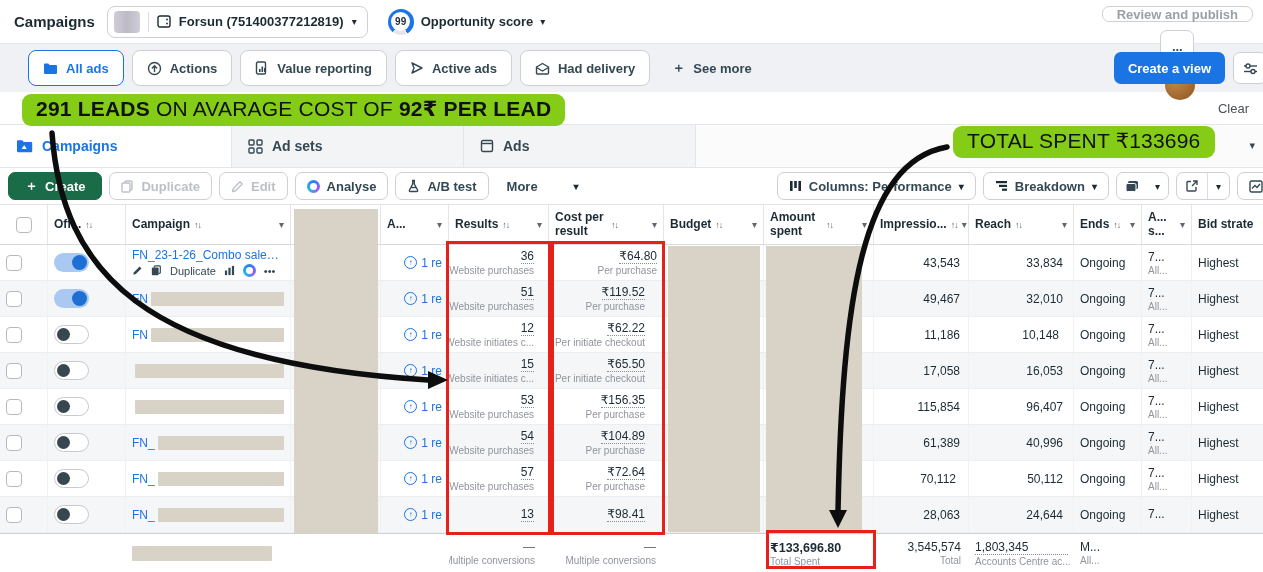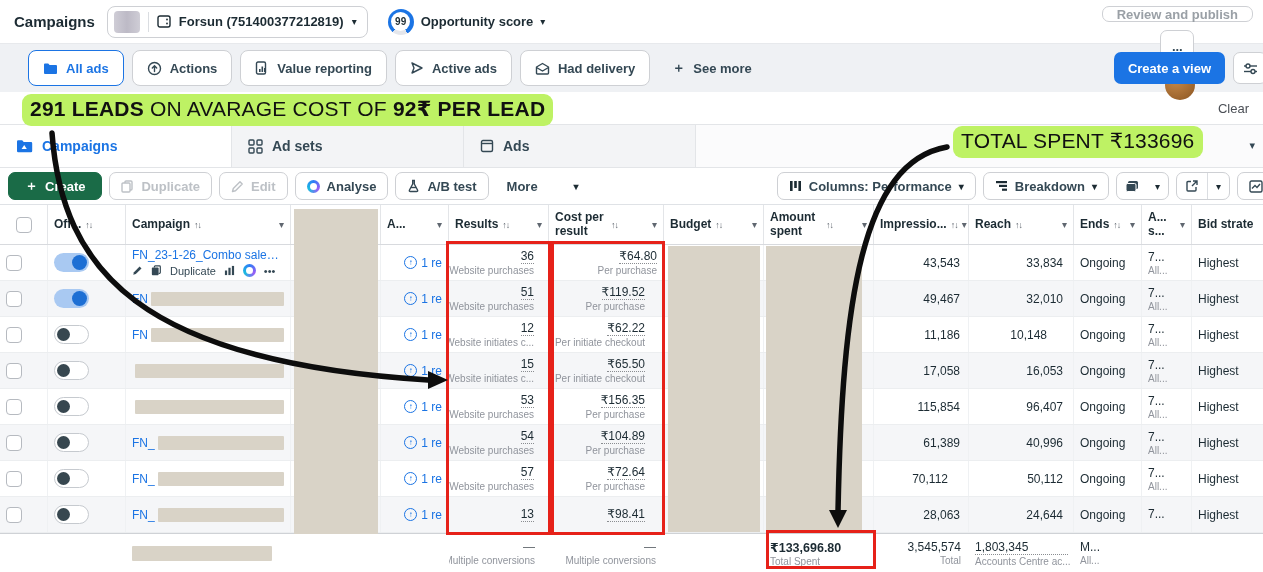--- a/index.html
+++ b/index.html
@@ -85,21 +85,21 @@
   .cmp-link{color:#1b74e4;font-size:12px;cursor:pointer;overflow:hidden;text-overflow:ellipsis;}
   .name-redact{flex:1;height:14px;background:#d9d3c7;border-radius:1px;min-width:10px;}
   .row-actions{display:flex;align-items:center;gap:8px;margin-top:2px;color:#344854;font-size:11px;}
   .rec{display:flex;align-items:center;gap:4px;color:#1b74e4;font-size:12px;justify-content:flex-end;cursor:pointer;}
   .rec-ic{width:13px;height:13px;border:1.4px solid #1b74e4;border-radius:50%;font-size:8px;display:inline-flex;align-items:center;justify-content:center;color:#1b74e4;font-weight:bold;}
   .totalrow{height:39px;background:#fff;border-top:1px solid #cfd2d6;}
   .totalrow .td{border-right:none;}
   .dash{color:#60676c;}
   .redact-block{position:absolute;background:#d9d3c7;}
   .redbox{position:absolute;border:3px solid #e62119;pointer-events:none;}
-  .annotation{position:absolute;background:#bef264;border-radius:9px;padding:3px 8px 5px;font-size:21px;color:#111;white-space:nowrap;letter-spacing:.2px;}
+  .annotation{position:absolute;background:#84cc16;border-radius:9px;padding:3px 14px 5px;font-size:21px;color:#111;white-space:nowrap;letter-spacing:.2px;}
   .annotation .b{font-weight:bold;}
   svg.arrows{position:absolute;left:0;top:0;pointer-events:none;}
 </style>
 </head>
 <body>
 
 <div class="topbar">
   <div class="topbar-title">Campaigns</div>
   <div class="account-pill">
     <div class="account-logo"></div>
@@ -551,21 +551,21 @@
     </div>
     <div class="td right" style="padding-right:18px">
       <span class="val est">₹62.22</span>
       <span class="sub">Per initiate checkout</span>
     </div>
     <div class="td"></div>
     <div class="td"></div>
     <div class="td right" style="padding-right:8px">
         <span class="val">11,186</span>
       </div>
-    <div class="td right" style="padding-right:26px">
+    <div class="td right" style="padding-right:14px">
         <span class="val">10,148</span>
       </div>
     <div class="td">
         <span class="val">Ongoing</span>
       </div>
     <div class="td">
         <span class="val">7...</span>
         <span class="sub">All...</span>
       </div>
     <div class="td" style="border-right:none">
@@ -744,21 +744,21 @@
     <div class="td right" style="padding-right:14px">
       <span class="val est">57</span>
       <span class="sub">Website purchases</span>
     </div>
     <div class="td right" style="padding-right:18px">
       <span class="val est">₹72.64</span>
       <span class="sub">Per purchase</span>
     </div>
     <div class="td"></div>
     <div class="td"></div>
-    <div class="td right" style="padding-right:20px">
+    <div class="td right" style="padding-right:12px">
         <span class="val">70,112</span>
       </div>
     <div class="td right" style="padding-right:10px">
         <span class="val">50,112</span>
       </div>
     <div class="td">
         <span class="val">Ongoing</span>
       </div>
     <div class="td">
         <span class="val">7...</span>

